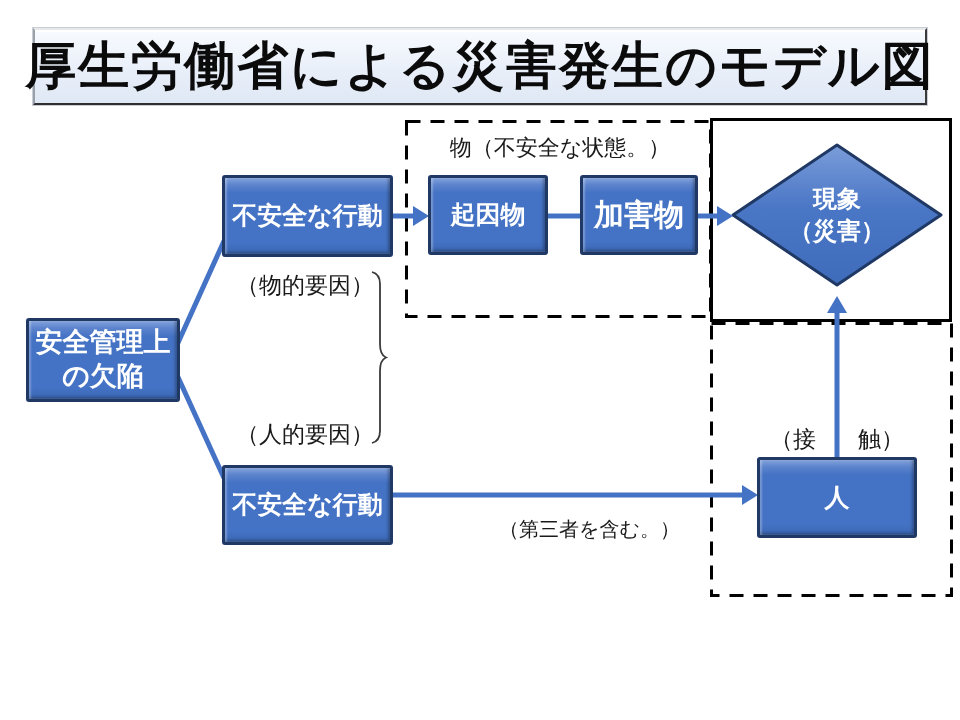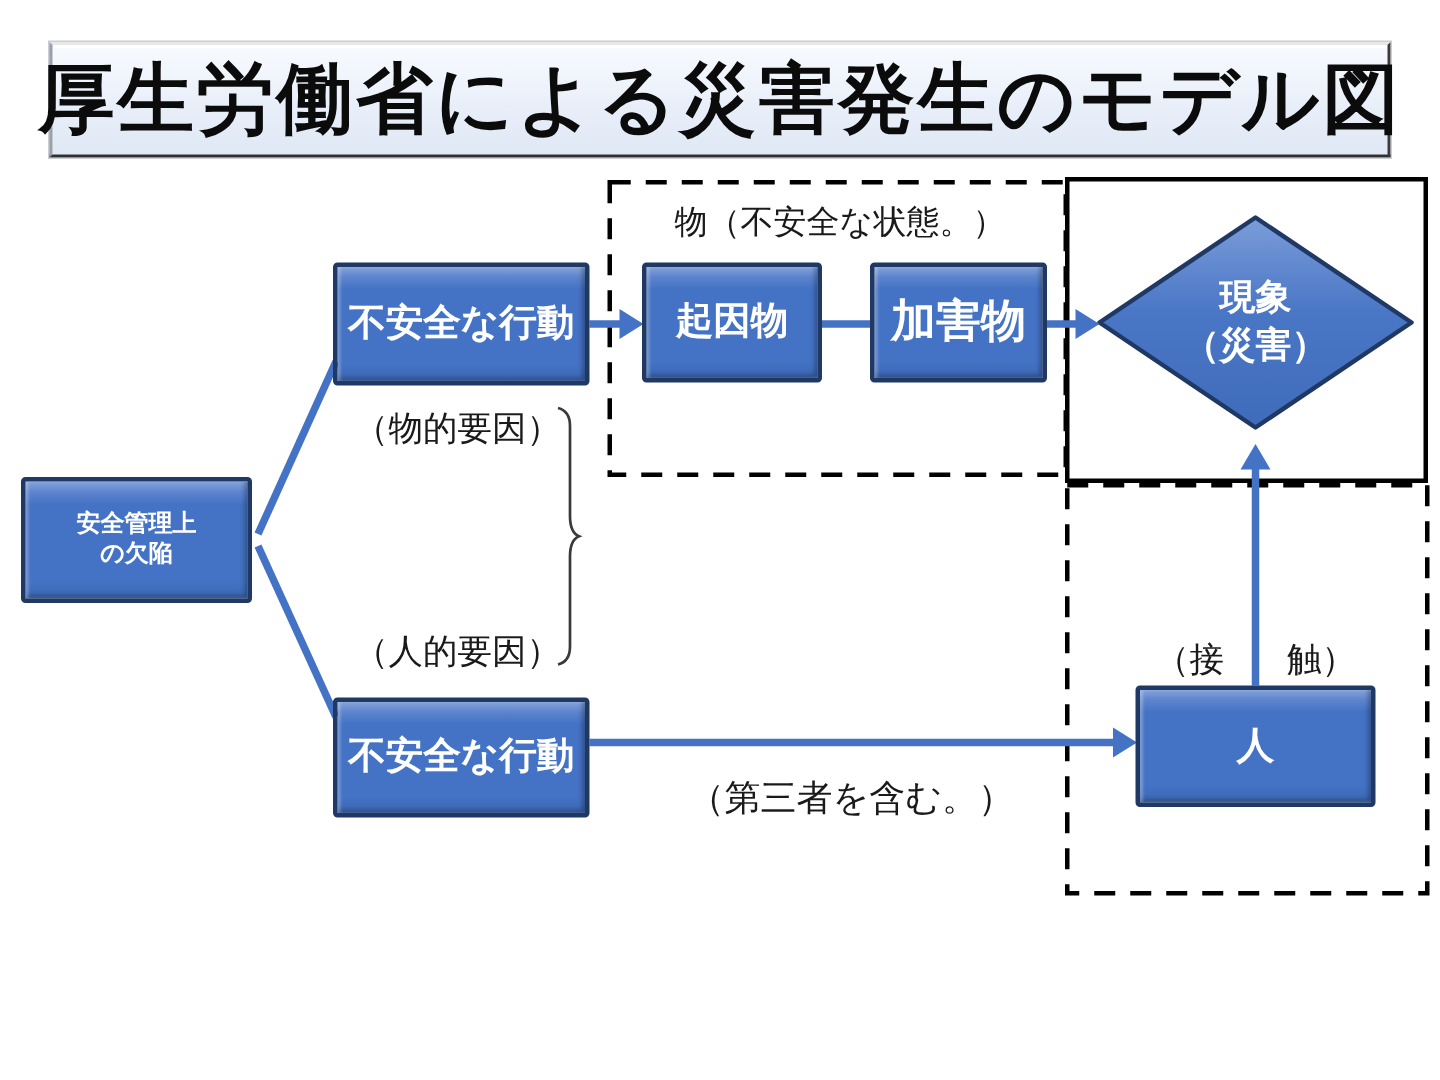--- a/index.html
+++ b/index.html
@@ -21,34 +21,34 @@
   }
   .bluebox{
     position:absolute;z-index:2;box-sizing:border-box;
     background:linear-gradient(180deg,#82a2da 0%,#5d84cd 9%,#4472c4 20%,#4472c4 86%,#3a66b2 100%);
     border:3px solid #1f3864;border-radius:3px;
     box-shadow:inset 2px 0 2px rgba(255,255,255,0.28), inset -2px -2px 3px rgba(0,0,0,0.28);
     color:#ffffff;font-weight:bold;text-align:center;
     display:flex;align-items:center;justify-content:center;
     white-space:pre-line;line-height:1.25;
   }
-  .bb-defect{left:14px;top:318px;width:154px;height:84px;font-size:16px;}
+  .bb-defect{left:26px;top:318px;width:154px;height:84px;font-size:27px;}
   .bb-state{left:222px;top:175px;width:171px;height:82px;font-size:25px;}
   .bb-cause{left:428px;top:175px;width:120px;height:80px;font-size:25px;}
   .bb-harm{left:580px;top:175px;width:118px;height:80px;font-size:30px;}
   .bb-act{left:222px;top:465px;width:171px;height:80px;font-size:25px;}
   .bb-person{left:757px;top:457px;width:160px;height:81px;font-size:25px;}
   .note{
     position:absolute;z-index:2;color:#1a1a1a;font-size:23px;font-weight:400;
     white-space:nowrap;
   }
   .note-things{left:415px;top:133px;width:290px;text-align:center;font-size:22px;}
   .note-material{left:236px;top:270px;}
   .note-human{left:236px;top:419px;}
-  .note-third{left:455px;top:516px;width:225px;text-align:center;font-size:24px;}
+  .note-third{left:455px;top:516px;width:225px;text-align:right;font-size:20px;}
   .note-contact{left:757px;top:424px;width:160px;display:flex;justify-content:center;gap:42px;}
   .diamond-label{
     position:absolute;left:747px;top:183px;width:180px;z-index:2;
     color:#fff;font-weight:bold;font-size:24px;text-align:center;
     white-space:pre-line;line-height:1.35;
   }
 </style>
 </head>
 <body>
 

